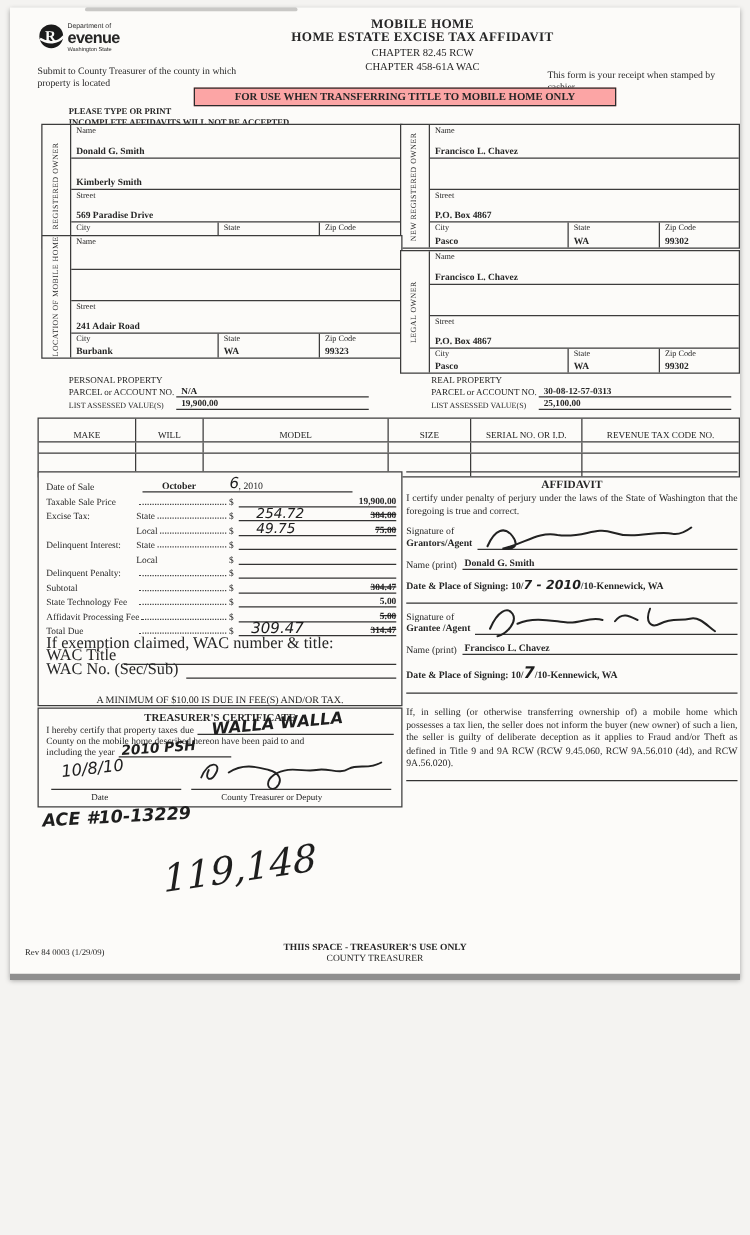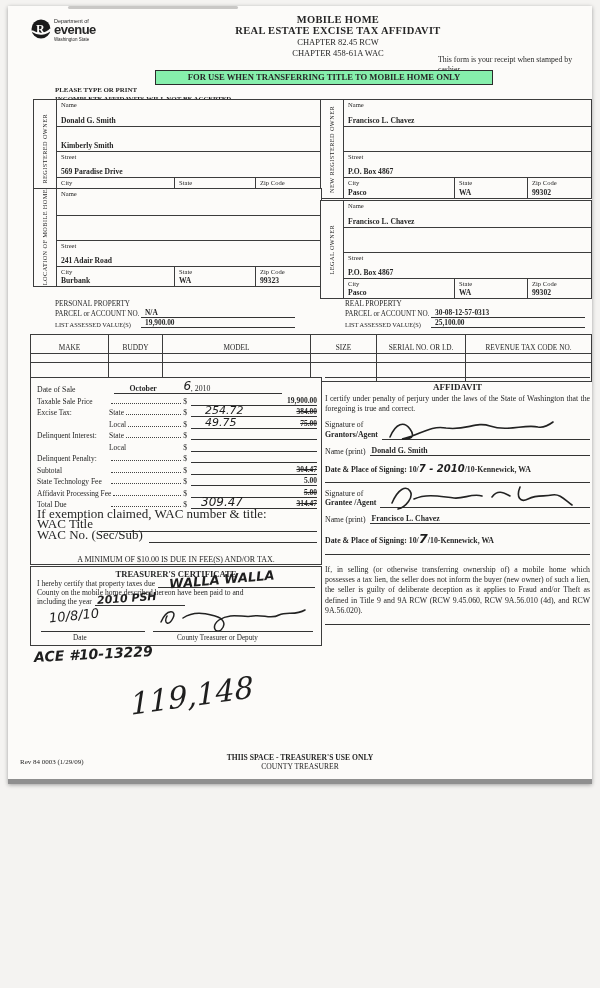--- a/index.html
+++ b/index.html
@@ -15,21 +15,21 @@
   
   .logo { display:flex; align-items:flex-start; gap:2px; }
   .logo-text .dept { font-size:5.5px; font-family:"Liberation Sans",sans-serif; }
   .logo-text .rev  { font-size:13px; font-weight:bold; font-family:"Liberation Sans",sans-serif; letter-spacing:-0.5px; margin-top:-2px;}
   .logo-text .ws   { font-size:4.5px; font-family:"Liberation Sans",sans-serif; }
   .title-block { text-align:center; }
   .t1 { font-size:10.5px; font-weight:bold; letter-spacing:0.3px; }
   .t2 { font-size:10.5px; font-weight:bold; letter-spacing:0.3px; }
   .chap { font-size:8.5px; margin-top:1px; }
   .note { font-size:7.8px; line-height:1.25; }
-  .banner { border:1.5px solid #2b2b2b; text-align:center; font-weight:bold; font-size:8.6px; line-height:12px; background:#86efac; }
+  .banner { border:1.5px solid #2b2b2b; text-align:center; font-weight:bold; font-size:8.6px; line-height:12px; background:#fca5a5; }
   .instr { font-size:6.9px; font-weight:bold; line-height:1.25; }
 
   
   .qbox { position:absolute; border:1px solid #3c3c3c; display:flex; background:#fcfbf9; }
   .qside { width:22px; border-right:1px solid #3c3c3c; display:flex; align-items:center; justify-content:center; }
   .vtext { writing-mode:vertical-rl; transform:rotate(180deg); font-size:6.3px; letter-spacing:0.4px; text-align:center; line-height:1.5; }
   .qcontent { flex:1; display:flex; flex-direction:column; }
   .qrow { position:relative; border-bottom:1px solid #3c3c3c; }
   .qrow:last-child { border-bottom:none; }
   .flabel { position:absolute; left:4px; top:1px; font-size:6.6px; }
@@ -115,25 +115,26 @@
       </svg>
       <span class="logo-text">
         <span class="dept" style="display:block">Department of</span>
         <span class="rev" style="display:block">evenue</span>
         <span class="ws" style="display:block">Washington State</span>
       </span>
     </div>
 
     <div class="abs title-block" style="left:160px; top:8px; width:340px;">
       <div class="t1">MOBILE HOME</div>
-      <div class="t2">REAL ESTATE EXCISE TAX AFFIDAVIT</div>
+      <div class="t2">HOME ESTATE EXCISE TAX AFFIDAVIT</div>
       <div class="chap">CHAPTER 82.45 RCW</div>
       <div class="chap">CHAPTER 458-61A WAC</div>
     </div>
 
+    <div class="abs note" style="left:22px; top:46px; width:160px;">Submit to County Treasurer of the county in which property is located</div>
     <div class="abs note" style="left:430px; top:49px; width:150px;">This form is your receipt when stamped by cashier.</div>
 
     <div class="abs banner" style="left:147px; top:64px; width:336px; height:13px;">FOR USE WHEN TRANSFERRING TITLE TO MOBILE HOME ONLY</div>
 
     <div class="abs instr" style="left:47px; top:80px;">
       <div>PLEASE TYPE OR PRINT</div>
       <div>INCOMPLETE AFFIDAVITS WILL NOT BE ACCEPTED</div>
     </div>
 
     <div class="qbox" style="left:25px; top:93px; width:287px; height:98px;">
@@ -287,21 +288,21 @@
         </div>
       <div class="prow">
           <span class="plbl" style="font-size:6.4px;">LIST ASSESSED VALUE(S)</span>
           <span class="pval">25,100.00</span>
         </div>
     </div>
 
     <div class="vtable" style="left:22px; top:328px; width:560px; height:46px;">
       <div class="vrow" style="height:18px;">
         <span class="vcell" style="width:77px;">MAKE</span>
-        <span class="vcell" style="width:53px;">BUDDY</span>
+        <span class="vcell" style="width:53px;">WILL</span>
         <span class="vcell" style="width:147px;">MODEL</span>
         <span class="vcell" style="width:65px;text-align:right;">SIZE</span>
         <span class="vcell" style="width:88px;">SERIAL NO. OR I.D.</span>
         <span class="vcell" style="flex:1;">REVENUE TAX CODE NO.</span>
       </div>
       <div class="vrow" style="height:8px;">
         <span class="vcell" style="width:77px;"></span>
           <span class="vcell" style="width:53px;"></span>
           <span class="vcell" style="width:147px;"></span>
           <span class="vcell" style="width:65px;"></span>

